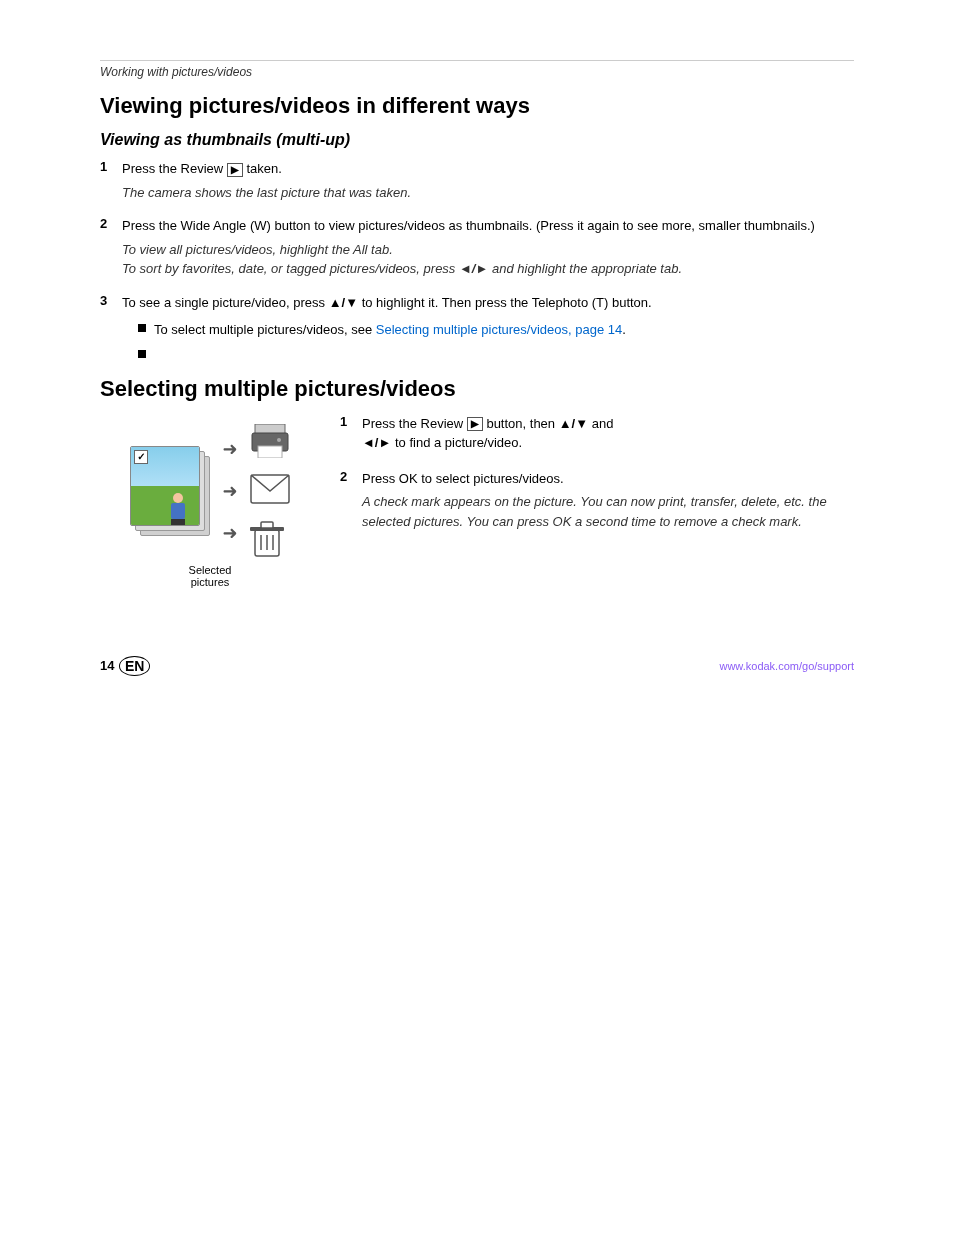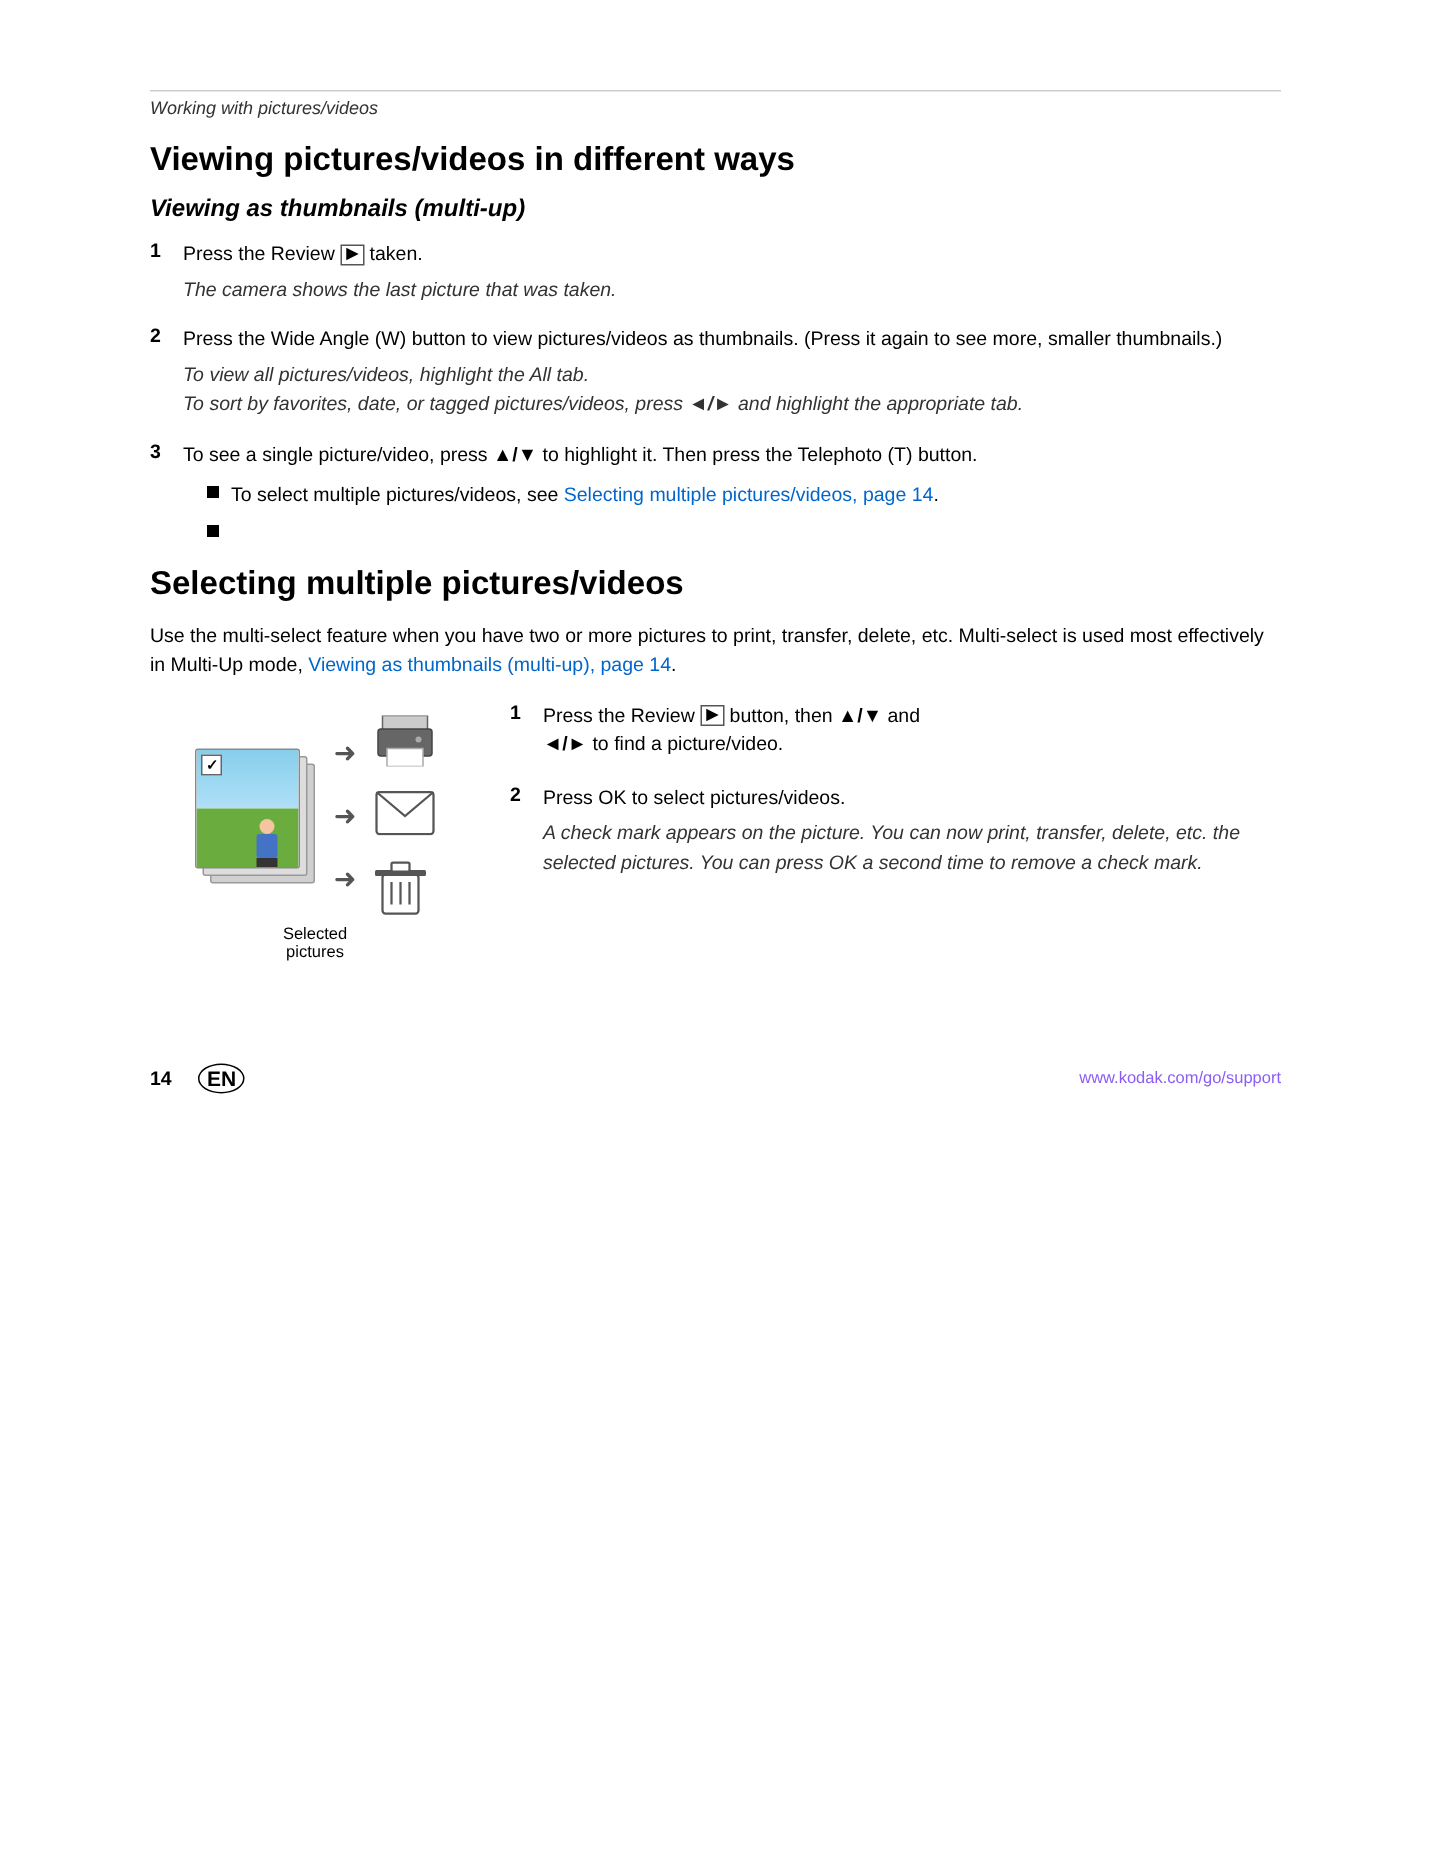--- a/index.html
+++ b/index.html
@@ -250,21 +250,21 @@
       display: flex;
       justify-content: space-between;
       align-items: center;
       margin-top: 60px;
       padding-top: 8px;
     }
 
     .page-number-area {
       display: flex;
       align-items: center;
-      gap: 16px;
+      gap: 3px;
       font-size: 13px;
     }
 
     .en-badge {
       border: 1.5px solid #000;
       border-radius: 50%;
       padding: 1px 5px;
       font-size: 14px;
       font-weight: bold;
       text-align: right;
@@ -372,24 +372,20 @@
       </li>
       <li>
         <span class="bullet-square"></span>
       </li>
     </ul>
   </div>
 </div>
 
 <div class="section-gap selecting-section">
   <h1 class="section-title">Selecting multiple pictures/videos</h1>
-  <p>
-    <span>Use the multi-select feature when you have two or more pictures to print, transfer, delete, etc. Multi-select is used most effectively in Multi-Up mode,</span>
-    <a class="link-blue" href="#">Viewing as thumbnails (multi-up), page 14</a><span>.</span>
-  </p>
 
   <div class="multi-select-area">
 
     <div class="illustration-column">
       <div class="illustration-inner">
 
         <div class="photo-stack">
           <div class="photo-card"></div>
           <div class="photo-card"></div>
           <div class="photo-card">

